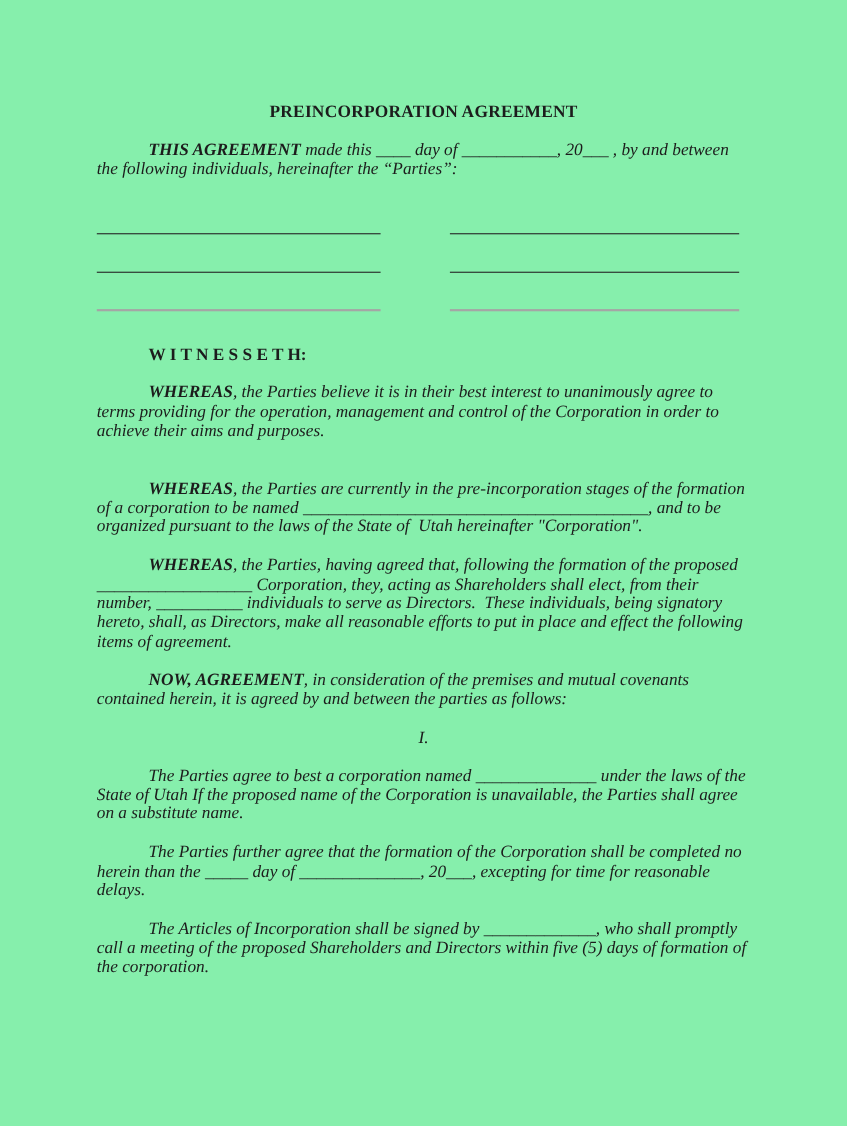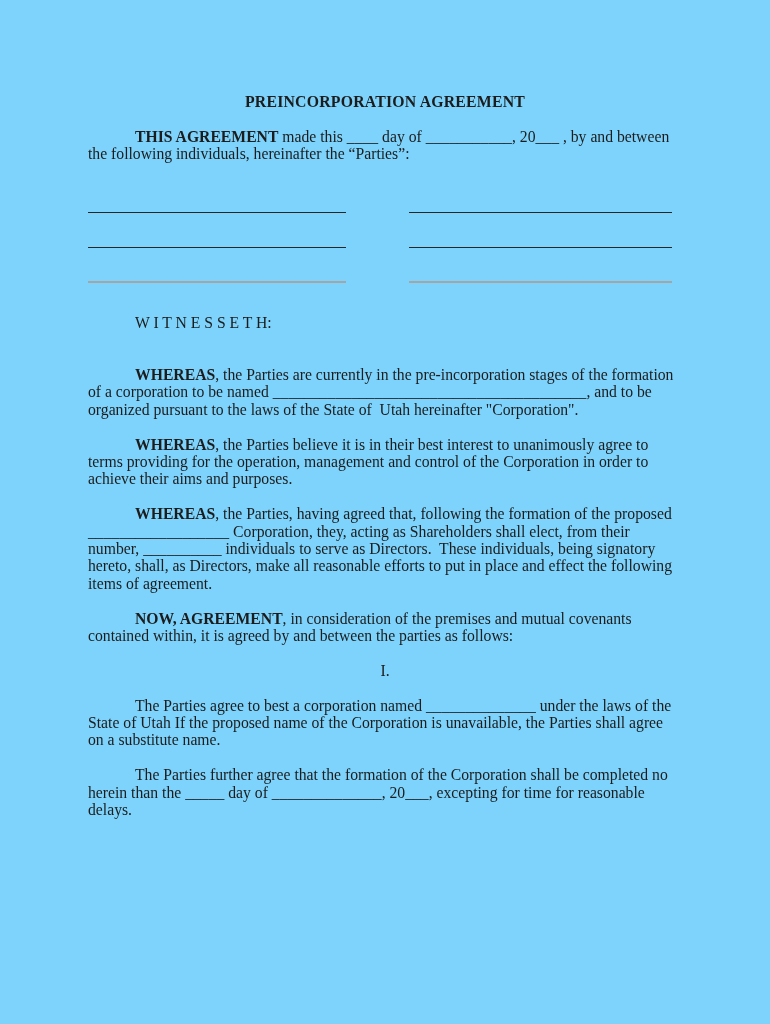--- a/index.html
+++ b/index.html
@@ -1,21 +1,21 @@
 <!DOCTYPE html>
 <html><head>
 <meta charset="utf-8">
 <style>
   * { box-sizing: border-box; }
   html, body { margin: 0; padding: 0; background: #ffffff; }
   .doc {
     position: relative;
     width: 770px;
     height: 1024px;
-    background: #7dd3fc;
+    background: #86efac;
     font-family: "Liberation Serif", serif;
     color: #1c1c1c;
     overflow: hidden;
   }
   .content {
     position: absolute;
     left: 88px;
     top: 0;
     width: 594px;
     font-size: 15.7px;
@@ -27,38 +27,39 @@
     font-size: 15.8px;
     line-height: 17.4px;
     font-weight: 700;
     text-align: center;
     letter-spacing: 0.2px;
   }
   .para {
     margin: 17.4px 0 0 0;
     text-indent: 47px;
     white-space: pre-wrap;
+    font-style: italic;
   }
   .b { font-weight: 700; }
   .sig-block { margin-top: 15px; width: 584px; }
   .sig-row {
     display: flex;
     justify-content: space-between;
     height: 35px;
   }
   .sig-cell {
     width: 258px;
     border-bottom: 1px solid #262626;
   }
   .sig-cell.right { width: 263px; }
   .sig-row.gray .sig-cell { border-bottom: 2px solid #a5a5a5; }
   .witnesseth {
     margin: 31px 0 0 0;
     text-indent: 47px;
-    font-weight: 400;
+    font-weight: 700;
     white-space: pre-wrap;
   }
   .mt-big { margin-top: 35px; }
   .section-heading {
     margin: 17.4px 0 0 0;
     text-align: center;
     text-indent: 0;
   }
 </style>
 </head>
@@ -81,29 +82,30 @@
         <div class="sig-cell right"></div>
       </div>
       <div class="sig-row gray">
         <div class="sig-cell"></div>
         <div class="sig-cell right"></div>
       </div>
     </div>
 
     <p class="witnesseth">W I T N E S S E T H:</p>
 
+    <p class="para"><span class="b">WHEREAS</span><span>, the Parties believe it is in their best interest to unanimously agree to terms providing for the operation, management and control of the Corporation in order to achieve their aims and purposes.</span></p>
+
     <p class="para mt-big"><span class="b">WHEREAS</span><span>, the Parties are currently in the pre-incorporation stages of the formation of a corporation to be named ________________________________________, and to be organized pursuant to the laws of the State of  Utah hereinafter "Corporation".</span></p>
-
-    <p class="para"><span class="b">WHEREAS</span><span>, the Parties believe it is in their best interest to unanimously agree to terms providing for the operation, management and control of the Corporation in order to achieve their aims and purposes.</span></p>
 
     <p class="para"><span class="b">WHEREAS</span><span>, the Parties, having agreed that, following the formation of the proposed __________________ Corporation, they, acting as Shareholders shall elect, from their number, __________ individuals to serve as Directors.  These individuals, being signatory hereto, shall, as Directors, make all reasonable efforts to put in place and effect the following items of agreement.</span></p>
 
-    <p class="para"><span class="b">NOW, AGREEMENT</span><span>, in consideration of the premises and mutual covenants contained within, it is agreed by and between the parties as follows:</span></p>
+    <p class="para"><span class="b">NOW, AGREEMENT</span><span>, in consideration of the premises and mutual covenants contained herein, it is agreed by and between the parties as follows:</span></p>
 
     <p class="para section-heading">I.</p>
 
     <p class="para"><span>The Parties agree to best a corporation named ______________ under the laws of the State of Utah If the proposed name of the Corporation is unavailable, the Parties shall agree on a substitute name.</span></p>
 
     <p class="para"><span>The Parties further agree that the formation of the Corporation shall be completed no herein than the _____ day of ______________, 20___, excepting for time for reasonable delays.</span></p>
 
+    <p class="para"><span>The Articles of Incorporation shall be signed by _____________, who shall promptly call a meeting of the proposed Shareholders and Directors within five (5) days of formation of the corporation.</span></p>
 
   </div>
 </div>
 
 </body></html>

